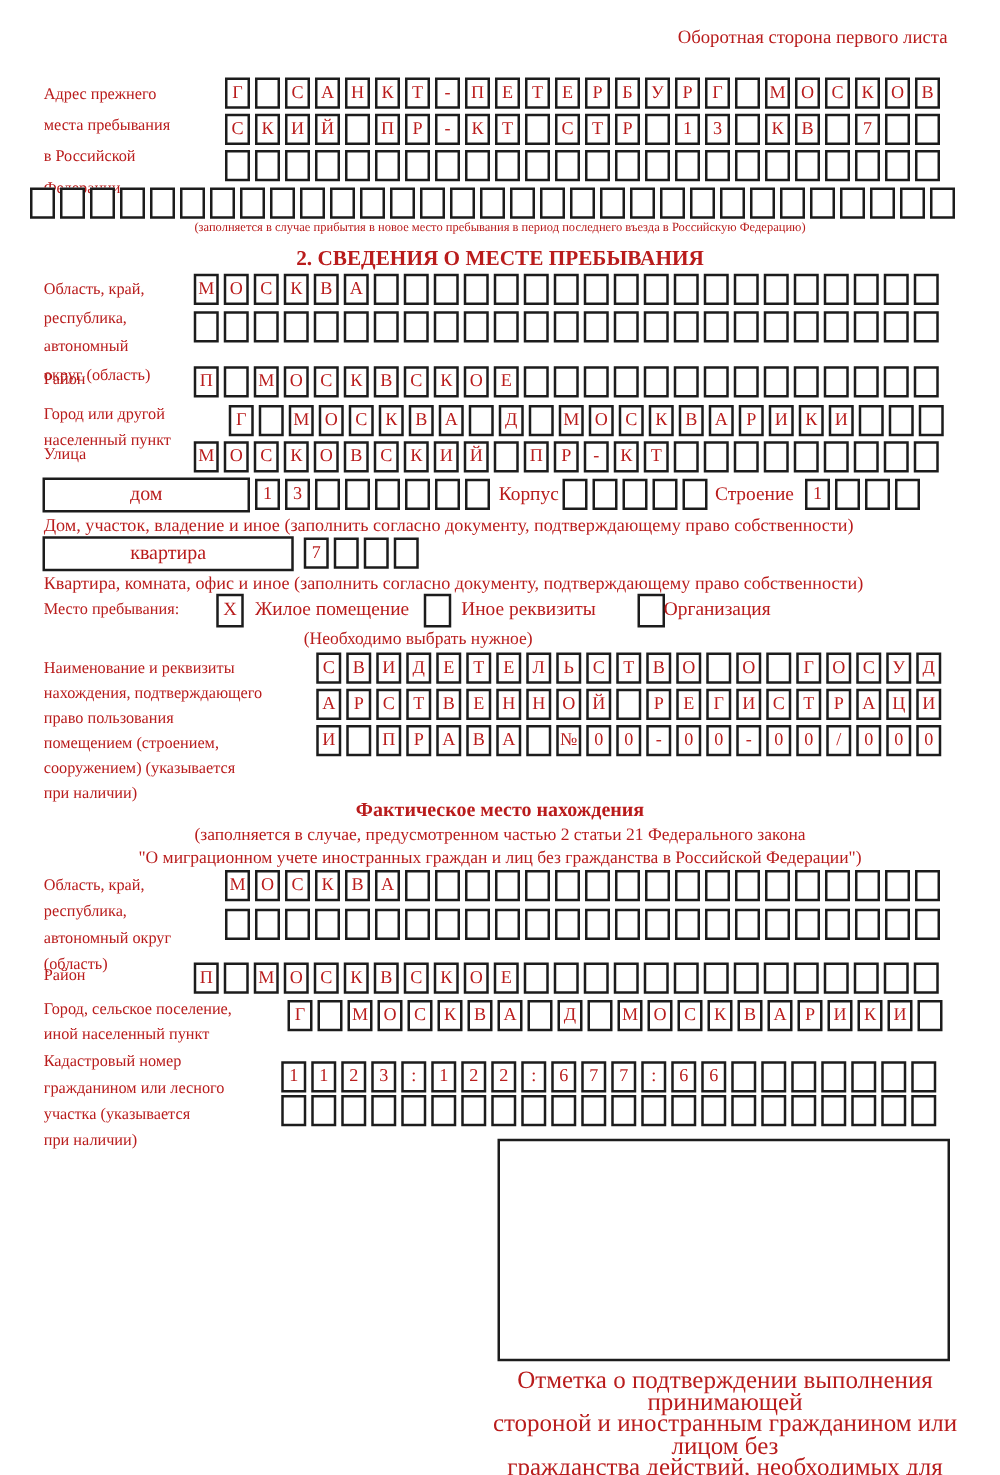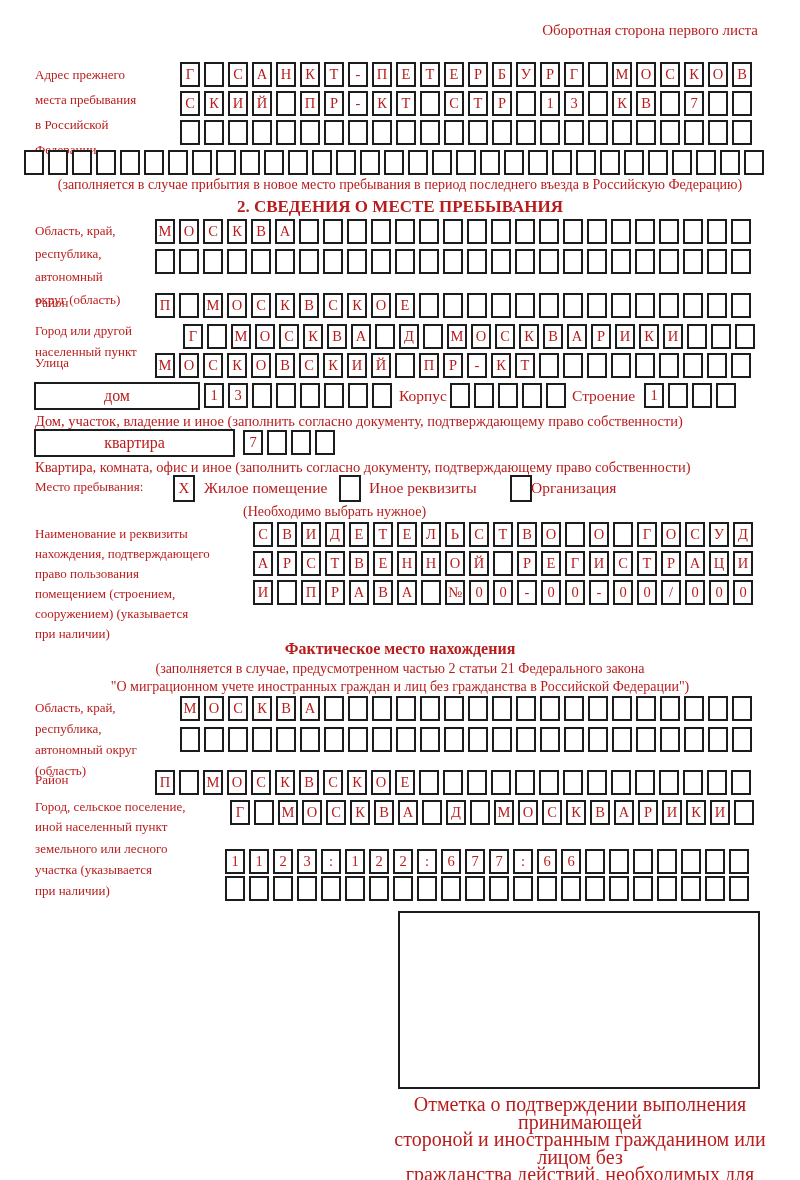--- a/index.html
+++ b/index.html
@@ -146,21 +146,21 @@
       <span class="cell"></span>
       <span class="cell"></span>
       <span class="cell"></span>
       <span class="cell"></span>
       <span class="cell"></span>
       <span class="cell"></span>
       <span class="cell"></span>
       <span class="cell"></span>
       <span class="cell"></span>
     </div>
-  <div class="note center" style="top:177px;font-size:14px">(заполняется в случае прибытия в новое место пребывания в период последнего въезда в Российскую Федерацию)</div>
+  <div class="note center" style="top:177px;font-size:10px">(заполняется в случае прибытия в новое место пребывания в период последнего въезда в Российскую Федерацию)</div>
 
   <div class="title center" style="top:197px">2. СВЕДЕНИЯ О МЕСТЕ ПРЕБЫВАНИЯ</div>
 
   <div class="lbl" style="left:35px;top:219px;line-height:23px;width:120px">
     <div>Область, край,</div>
     <div>республика,</div>
     <div>автономный</div>
     <div>округ (область)</div>
   </div>
   <div class="cellrow" style="left:155px;top:219px">
@@ -546,21 +546,22 @@
       <span class="cell">В</span>
       <span class="cell">А</span>
       <span class="cell">Р</span>
       <span class="cell">И</span>
       <span class="cell">К</span>
       <span class="cell">И</span>
       <span class="cell"></span>
     </div>
 
   <div class="lbl" style="left:35px;top:838px;line-height:21px;width:185px">
-    <div>земельного или лесного</div>
+    <div>Кадастровый номер</div>
+    <div>гражданином или лесного</div>
     <div>участка (указывается</div>
     <div>при наличии)</div>
   </div>
   <div class="cellrow" style="left:225px;top:849px">
       <span class="cell">1</span>
       <span class="cell">1</span>
       <span class="cell">2</span>
       <span class="cell">3</span>
       <span class="cell">:</span>
       <span class="cell">1</span>

